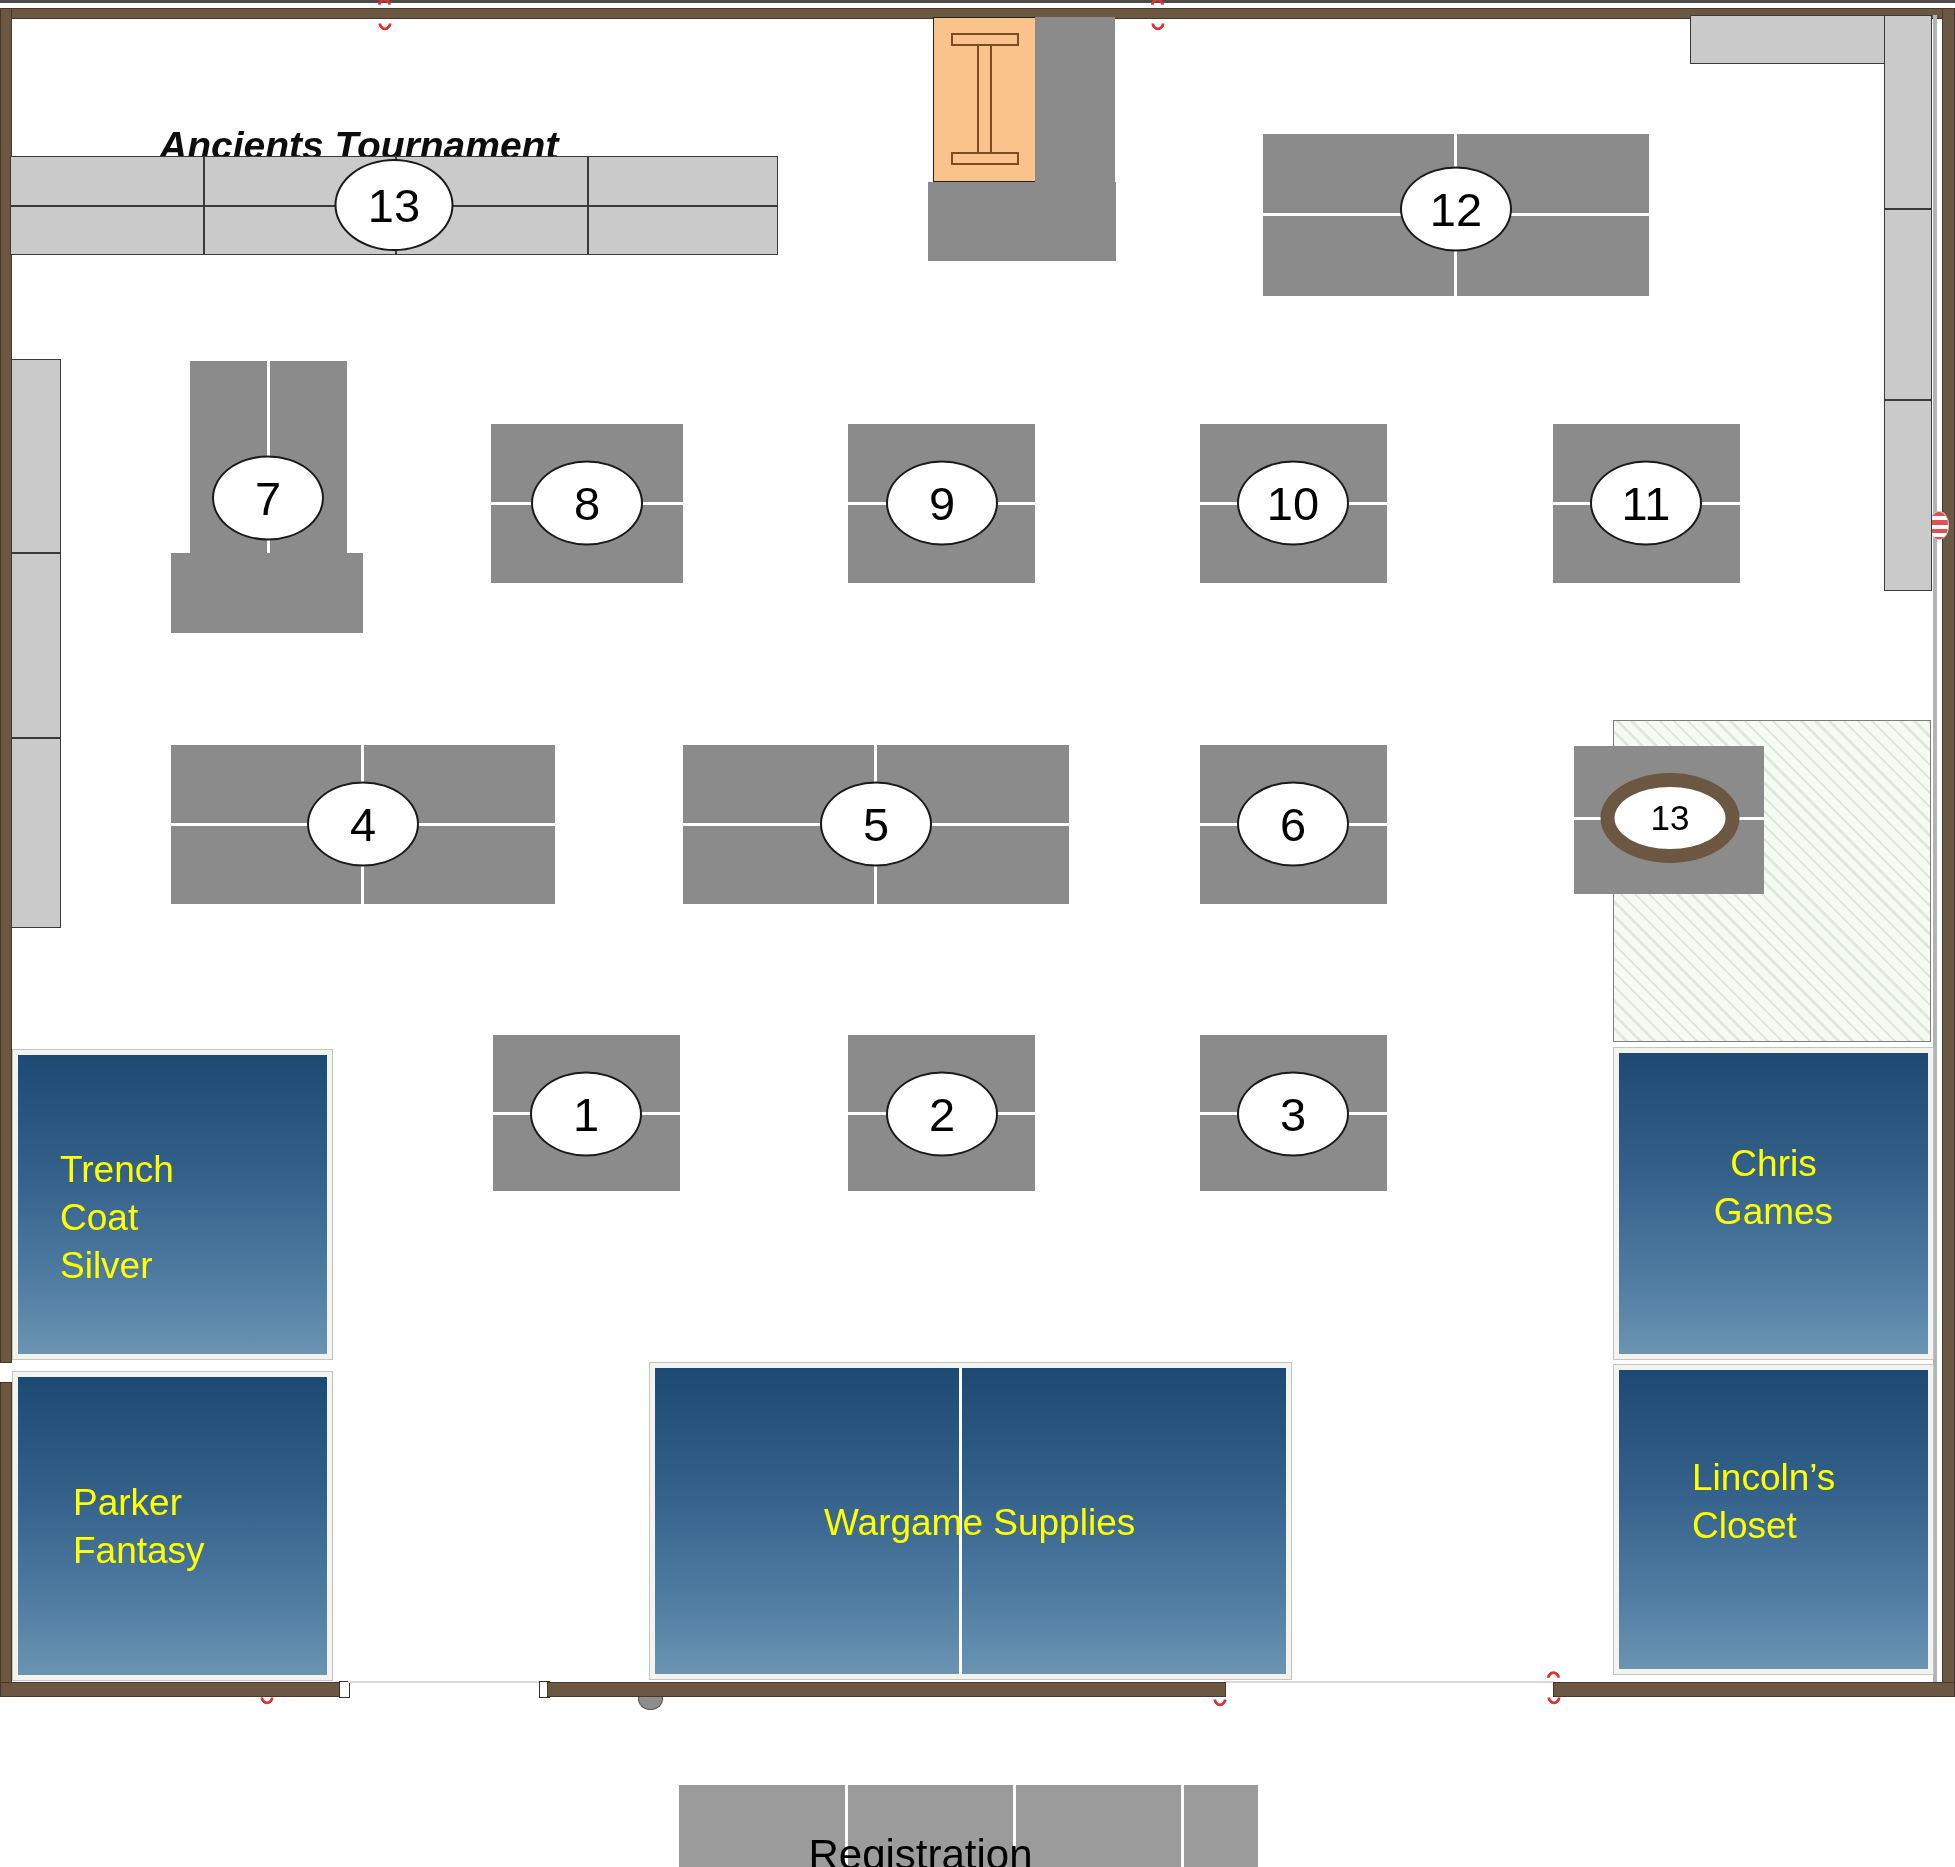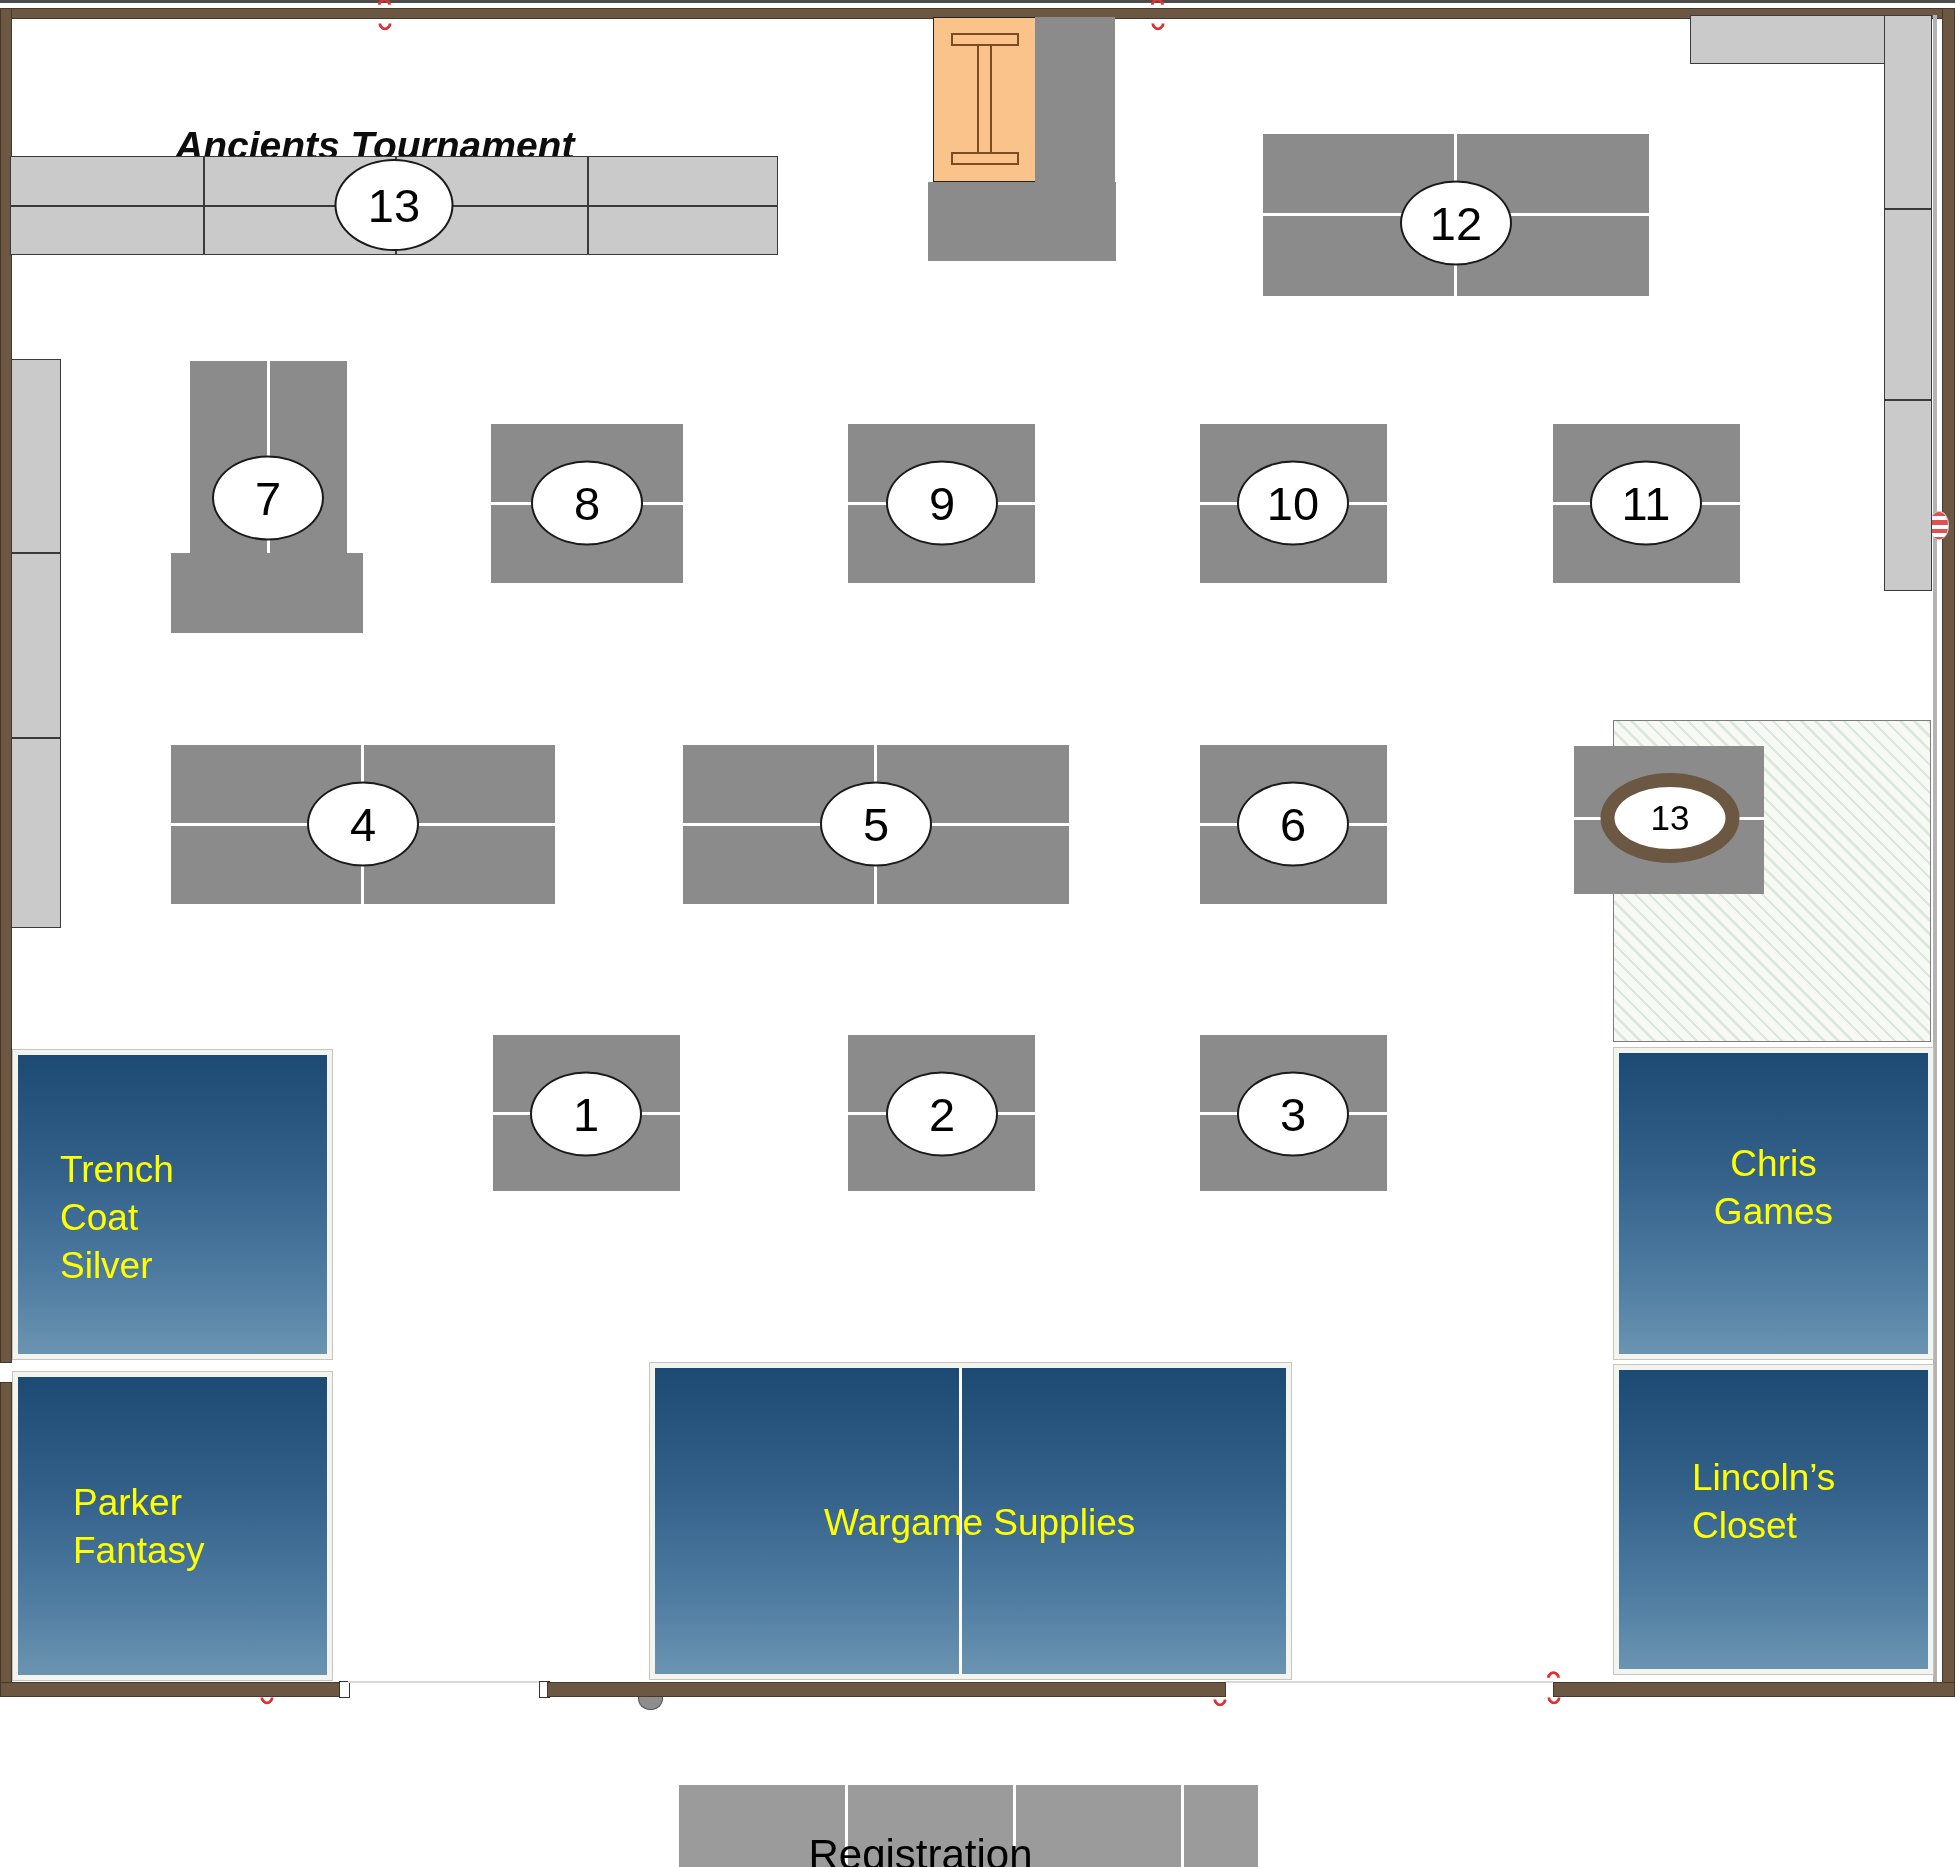--- a/index.html
+++ b/index.html
@@ -72,21 +72,21 @@
 <div class="wall" style="left:1553px;top:1682px;width:402px;height:15px;"></div>
 
 <div class="door" style="left:377px;top:-2.5px;"></div>
 <div class="door" style="left:1150px;top:-2.5px;"></div>
 <div class="door" style="left:259px;top:1671px;"></div>
 <div class="door" style="left:1212px;top:1673px;"></div>
 <div class="door" style="left:1546px;top:1671px;"></div>
 <div class="hinge" style="left:638px;top:1697px;"></div>
 <div class="ball" style="left:1929px;top:511px;"></div>
 
-<div class="title" style="left:159px;top:124px;margin-left:16px;">Ancients Tournament</div>
+<div class="title" style="left:159px;top:124px;">Ancients Tournament</div>
 
 <div class="ltbl" style="left:10px;top:156px;width:768px;height:99px;">
   <div class="dvline" style="left:192px;"></div>
   <div class="dvline" style="left:384px;"></div>
   <div class="dvline" style="left:576px;"></div>
   <div class="dhline" style="top:48px;"></div>
 </div>
 <div class="oval big" style="left:394px;top:205px;">13</div>
 
 <div class="col-orange" style="left:933px;top:16.7px;width:103px;height:165px;">
@@ -105,21 +105,21 @@
 
 <div class="ltbl" style="left:11px;top:359px;width:50px;height:569px;">
   <div class="dhline" style="top:192px;"></div>
   <div class="dhline" style="top:377px;"></div>
 </div>
 
 <div class="tbl" style="left:1263px;top:134px;width:386px;height:162px;">
   <div class="vline" style="left:191px;"></div>
   <div class="hline" style="top:79px;"></div>
 </div>
-<div class="oval" style="left:1456px;top:223px;">12</div>
+<div class="oval" style="left:1456px;top:209px;">12</div>
 
 <div class="tbl" style="left:190px;top:361px;width:157px;height:192px;">
   <div class="vline" style="left:77px;"></div>
 </div>
 <div class="tbl" style="left:171px;top:553px;width:192px;height:80px;"></div>
 <div class="oval" style="left:268px;top:498px;">7</div>
 
 <div class="tbl" style="left:491px;top:424px;width:192px;height:159px;">
   <div class="hline" style="top:78px;"></div>
 </div>

